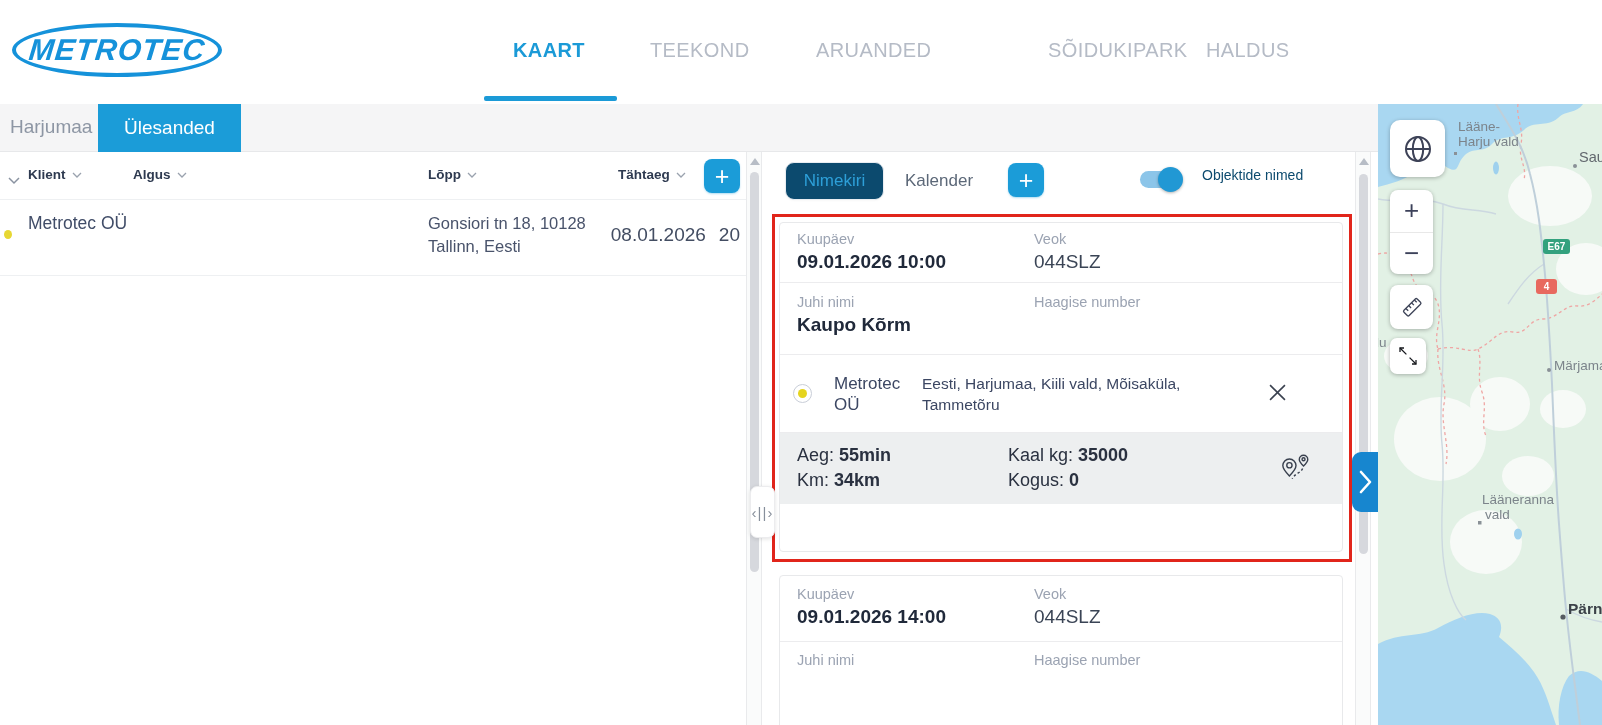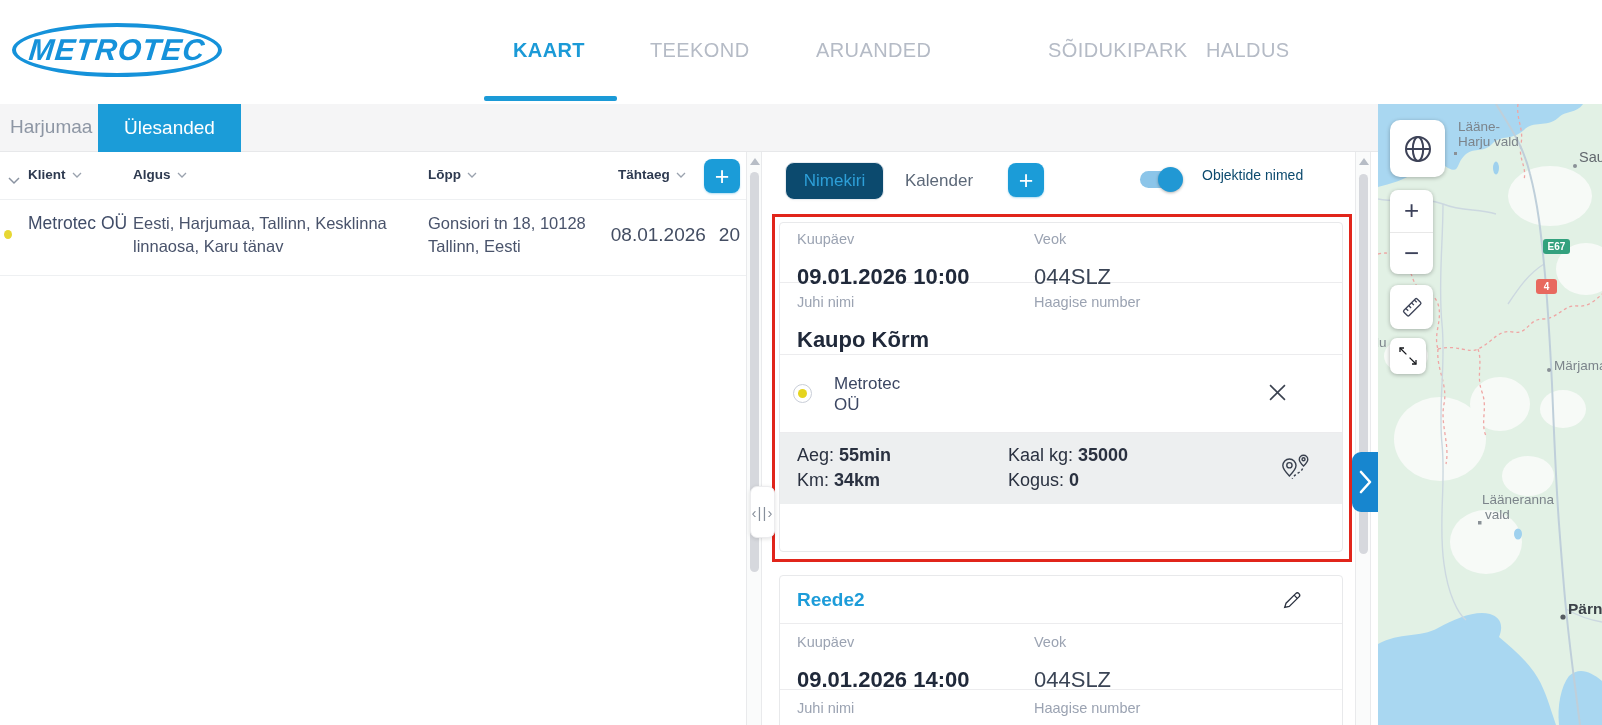--- a/index.html
+++ b/index.html
@@ -76,21 +76,21 @@
   .card-head { position:relative; height:48px; border-bottom:1px solid #ececee; display:flex; align-items:center; padding:0 17px; }
   .card-title { color:#1d9cd9; font-size:19px; font-weight:700; }
   .head-spacer { flex:1; }
   .icon-btn { cursor:pointer; display:flex; align-items:center; justify-content:center; }
   .pencil-btn { margin-right:22px; }
   .field-row { position:relative; border-bottom:1px solid #ececee; }
   .fr1 { height:60px; } .fr2 { height:72px; } .fr2b { height:90px; }
   .field { position:absolute; }
   .f-c1 { left:17px; } .f-c2 { left:254px; }
   .f-label { font-size:14.5px; color:#9ba3b2; }
-  .f-value { font-size:22px; color:#20293a; margin-top:17px; }
+  .f-value { font-size:19px; color:#20293a; margin-top:4px; }
   .bold { font-weight:700; }
   .plain-val { font-weight:400; color:#3a4455; }
 
   .waypoint-row { position:relative; height:78px; border-bottom:1px solid #ececee; display:flex; align-items:center; }
   .radio { margin-left:13px; width:19px; height:19px; border:1.5px solid #c9ced8; border-radius:50%;
            background:#fff; display:flex; align-items:center; justify-content:center; cursor:pointer; flex:none; }
   .radio .dot { width:9px; height:9px; border-radius:50%; background:#e5d41e; }
   .wp-name { margin-left:22px; width:74px; font-size:17px; color:#3c4763; line-height:21px; flex:none; }
   .wp-addr { margin-left:14px; width:272px; font-size:15.5px; color:#3c4763; line-height:21px; flex:none; }
   .wp-close { position:absolute; right:56px; top:29px; }
@@ -172,21 +172,20 @@
         <span>Tähtaeg</span>
         <span class="chev"><svg width="10" height="7" viewBox="0 0 10 7">
               <polyline points="1,1 5,5 9,1" fill="none" stroke="#9aa2ae" stroke-width="1.3"></polyline>
             </svg></span>
       </div>
       <div class="add-btn" style="left:704px; top:7px; width:36px; height:34px;">+</div>
     </div>
     <div class="t-row">
       <span class="row-dot"></span>
       <div class="cell cell-klient">Metrotec OÜ</div>
-      <div class="cell cell-algus">Eesti, Harjumaa, Tallinn, Kesklinna linnaosa, Karu tänav</div>
       <div class="cell cell-lopp">Gonsiori tn 18, 10128 Tallinn, Eesti</div>
       <div class="cell cell-date">
         <span>08.01.2026</span>
         <span>20</span>
       </div>
     </div>
   </div>
 
   <div class="vscroll vs-left">
     <div class="vs-arrow"></div>
@@ -227,20 +226,21 @@
         <div class="field f-c2" style="top:11px">
           <div class="f-label">Haagise number</div>
           <div class="f-value"></div>
         </div>
       </div>
       <div class="waypoint-row">
         <span class="radio">
             <span class="dot"></span>
           </span>
         <div class="wp-name">Metrotec OÜ</div>
+        <div class="wp-addr">Eesti, Harjumaa, Kiili vald, Mõisaküla, Tammetõru</div>
         <span class="icon-btn wp-close">
           <svg width="17" height="17" viewBox="0 0 16 16">
               <line x1="1" y1="1" x2="15" y2="15" stroke="#3a414f" stroke-width="1.5"></line>
               <line x1="15" y1="1" x2="1" y2="15" stroke="#3a414f" stroke-width="1.5"></line>
             </svg>
         </span>
       </div>
       <div class="stats-row">
         <div class="stats-col" style="left:17px">
           <div><span>Aeg:</span> <b>55min</b></div>
@@ -256,30 +256,20 @@
             <circle cx="10" cy="12.6" r="2.8"></circle>
             <path d="M25,2 C22.5,2 20.5,4 20.5,6.5 C20.5,9 25,13.5 25,13.5 C25,13.5 29.5,9 29.5,6.5 C29.5,4 27.5,2 25,2 Z"></path>
             <circle cx="25" cy="6.3" r="1.6"></circle>
             <path d="M24,16 C22,21 16,21 13,27" stroke-dasharray="2.5,2.5"></path>
           </svg>
         </span>
       </div>
     </div>
 
     <div class="card card2">
-      <div class="card-head">
-        <span class="card-title">Reede2</span>
-        <span class="head-spacer"></span>
-        <span class="icon-btn pencil-btn">
-          <svg width="22" height="22" viewBox="0 0 24 24" fill="none" stroke="#2b3240" stroke-width="1.4">
-            <path d="M4,20 L5.5,15.5 L16,5 C17,4 18.6,4 19.6,5 C20.6,6 20.6,7.6 19.6,8.6 L9,19 L4,20 Z"></path>
-            <line x1="14.3" y1="6.7" x2="17.9" y2="10.3"></line>
-          </svg>
-        </span>
-      </div>
       <div class="field-row" style="height:66px">
         <div class="field f-c1" style="top:10px">
           <div class="f-label">Kuupäev</div>
           <div class="f-value bold">09.01.2026 14:00</div>
         </div>
         <div class="field f-c2" style="top:10px">
           <div class="f-label">Veok</div>
           <div class="f-value plain-val">044SLZ</div>
         </div>
       </div>

